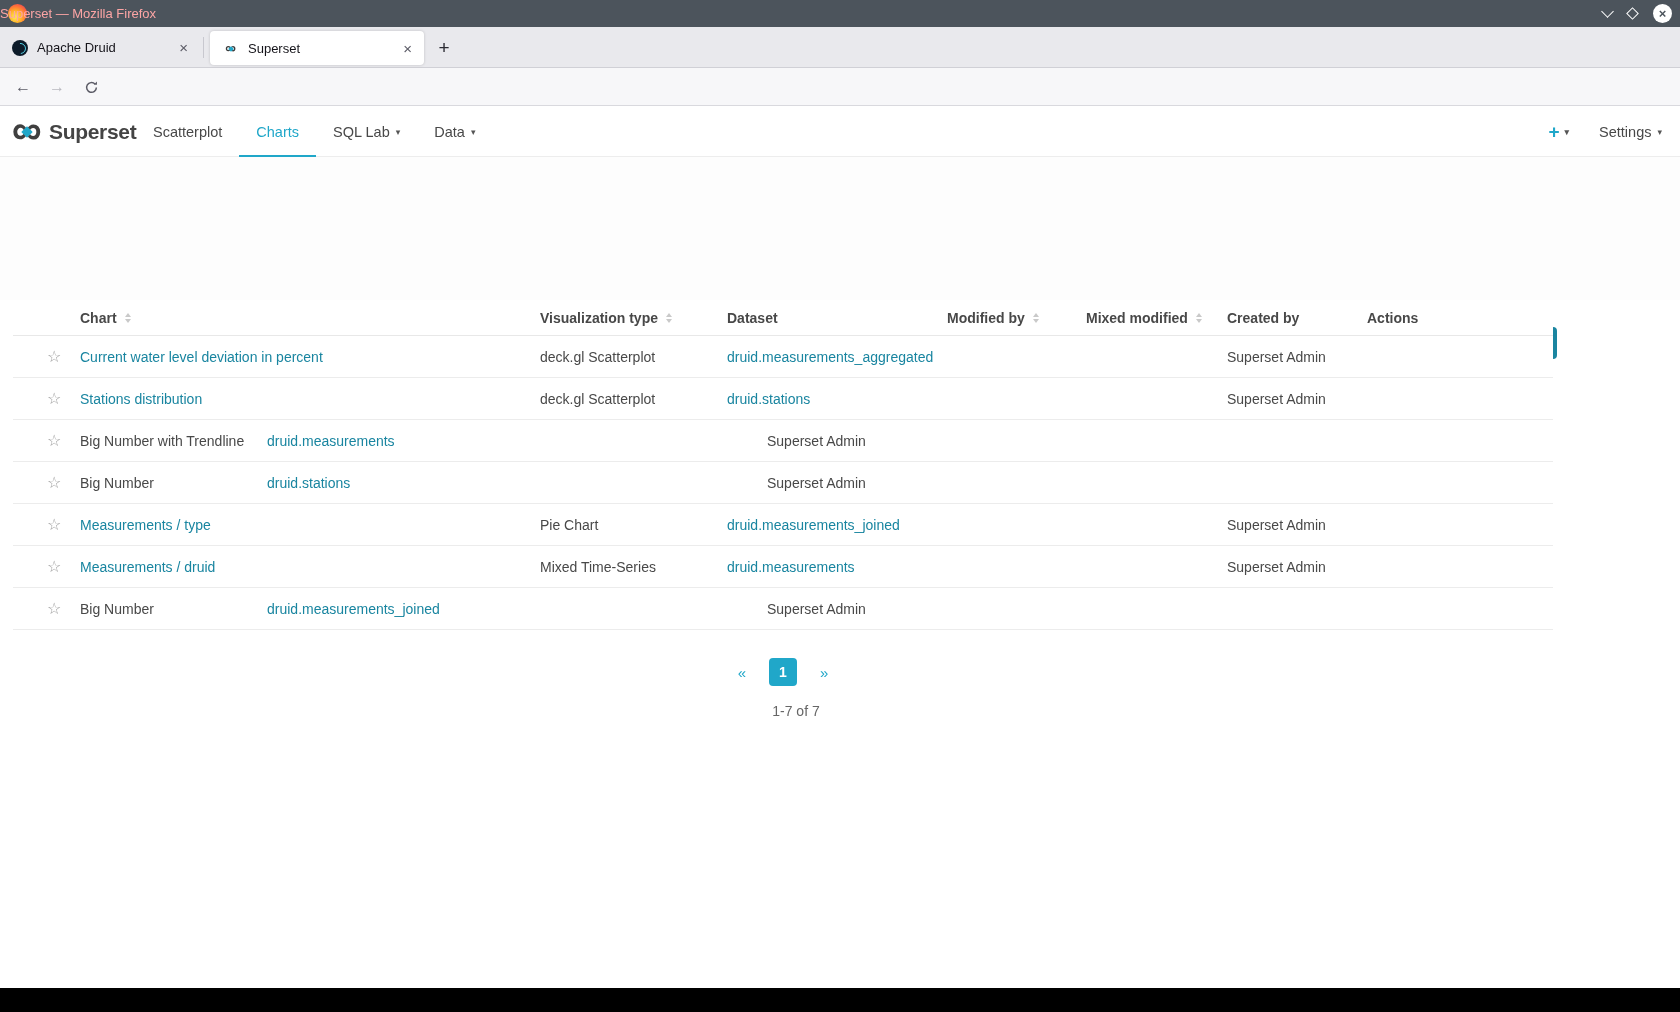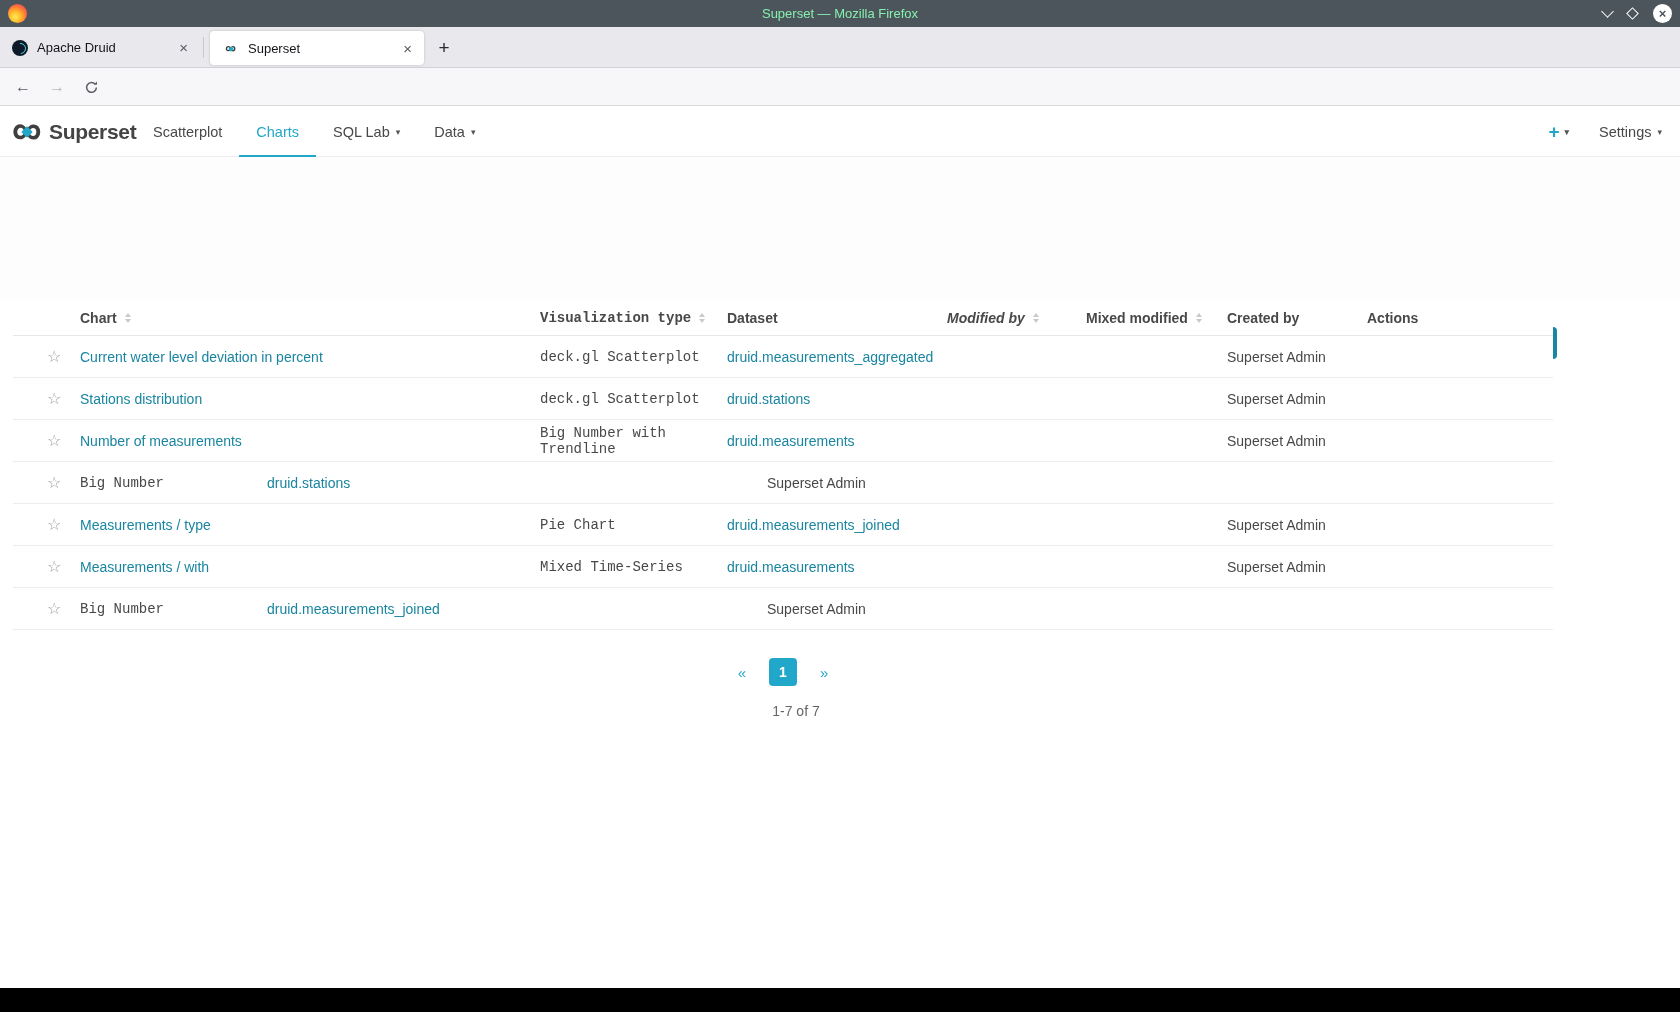--- a/index.html
+++ b/index.html
@@ -3,22 +3,22 @@
 <meta charset="utf-8">
 <style>
   html,body{margin:0;padding:0;width:1680px;height:1012px;overflow:hidden;
     font-family:"Liberation Sans",sans-serif;background:#fff;position:relative;}
   *{box-sizing:border-box;}
 
   
   .titlebar{position:absolute;left:0;top:0;width:1680px;height:27px;background:#4c545c;}
   .ff-logo{position:absolute;left:8px;top:4px;width:19px;height:19px;border-radius:50%;
     background:radial-gradient(circle at 38% 68%, #ffe14a 8%, #ffb22a 35%, #ff7139 62%, #e0345f 95%);}
-  .win-title{position:absolute;left:0;right:0;top:0;height:27px;line-height:27px;text-align:center;
-    color:#86efac;font-size:13px;}
+  .win-title{position:absolute;left:0;right:0;top:0;height:27px;line-height:27px;
+    color:#fca5a5;font-size:13px;}
   .win-controls{position:absolute;right:8px;top:0;height:27px;display:flex;align-items:center;gap:16px;}
   .chev-icon{width:9px;height:9px;border-right:1.8px solid #fff;border-bottom:1.8px solid #fff;
     transform:rotate(45deg);margin-top:-4px;}
   .diamond-icon{width:9px;height:9px;border:1.8px solid #fff;transform:rotate(45deg);}
   .close-circle{width:19px;height:19px;border-radius:50%;background:#fff;color:#4c545c;
     font-size:13px;font-weight:bold;display:flex;align-items:center;justify-content:center;line-height:1;}
 
   
   .tabbar{position:absolute;left:0;top:27px;width:1680px;height:41px;background:#e9e9ed;border-bottom:1px solid #d0d0d6;}
   .tab{position:absolute;display:flex;align-items:center;font-size:13px;color:#15141a;}
@@ -109,23 +109,23 @@
     font-family:"Liberation Sans",sans-serif;padding:0;}
   .search-input::placeholder{color:#b4b4b4;}
 
   
   .tablecard{position:absolute;left:13px;top:300px;width:1540px;background:#fff;}
   .thead{display:flex;height:36px;align-items:center;border-bottom:1px solid #e8e8e8;
     font-size:14px;font-weight:bold;color:#484848;}
   .trow{display:flex;height:42px;align-items:center;border-bottom:1px solid #ececec;font-size:14px;color:#484848;}
   .c-star{width:67px;padding-left:34px;flex:none;}
   .c-chart{width:460px;flex:none;}
-  .c-viz{width:187px;flex:none;font-family:Liberation Mono, monospace;}
+  .c-viz{width:187px;flex:none;}
   .c-ds{width:220px;flex:none;}
-  .c-mod{width:139px;flex:none;font-style:italic;}
+  .c-mod{width:139px;flex:none;}
   .c-last{width:141px;flex:none;}
   .c-cre{width:140px;flex:none;}
   .c-act{flex:1;}
   .hcell{display:flex;align-items:center;}
   .sorters{display:inline-flex;flex-direction:column;gap:2px;margin-left:8px;}
   .sorters i{width:0;height:0;border-left:3.5px solid transparent;border-right:3.5px solid transparent;}
   .sorters .up{border-bottom:4px solid #c9c9c9;}
   .sorters .down{border-top:4px solid #c9c9c9;}
   .fav-star{color:#9e9e9e;font-size:16px;}
   a.cell-link,.cell-link{color:#1985a0;text-decoration:none;cursor:pointer;}
@@ -397,21 +397,20 @@
     <div class="c-chart"><span class="cell-link">Stations distribution</span></div>
     <div class="c-viz">deck.gl Scatterplot</div>
     <div class="c-ds"><span class="cell-link">druid.stations</span></div>
     <div class="c-mod"></div>
     <div class="c-last"></div>
     <div class="c-cre">Superset Admin</div>
     <div class="c-act"></div>
   </div>
   <div class="trow">
     <div class="c-star"><span class="fav-star">☆</span></div>
-    <div class="c-chart"><span class="cell-link">Number of measurements</span></div>
     <div class="c-viz">Big Number with Trendline</div>
     <div class="c-ds"><span class="cell-link">druid.measurements</span></div>
     <div class="c-mod"></div>
     <div class="c-last"></div>
     <div class="c-cre">Superset Admin</div>
     <div class="c-act"></div>
   </div>
   <div class="trow">
     <div class="c-star"><span class="fav-star">☆</span></div>
     <div class="c-viz">Big Number</div>
@@ -426,21 +425,21 @@
     <div class="c-chart"><span class="cell-link">Measurements / type</span></div>
     <div class="c-viz">Pie Chart</div>
     <div class="c-ds"><span class="cell-link">druid.measurements_joined</span></div>
     <div class="c-mod"></div>
     <div class="c-last"></div>
     <div class="c-cre">Superset Admin</div>
     <div class="c-act"></div>
   </div>
   <div class="trow">
     <div class="c-star"><span class="fav-star">☆</span></div>
-    <div class="c-chart"><span class="cell-link">Measurements / with</span></div>
+    <div class="c-chart"><span class="cell-link">Measurements / druid</span></div>
     <div class="c-viz">Mixed Time-Series</div>
     <div class="c-ds"><span class="cell-link">druid.measurements</span></div>
     <div class="c-mod"></div>
     <div class="c-last"></div>
     <div class="c-cre">Superset Admin</div>
     <div class="c-act"></div>
   </div>
   <div class="trow">
     <div class="c-star"><span class="fav-star">☆</span></div>
     <div class="c-viz">Big Number</div>

